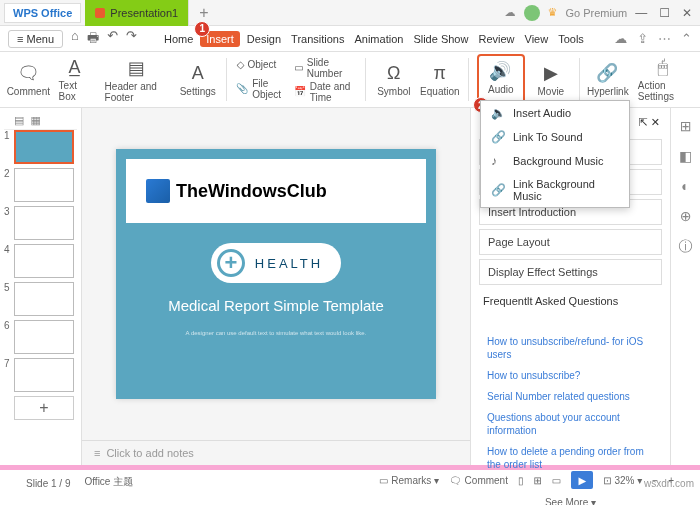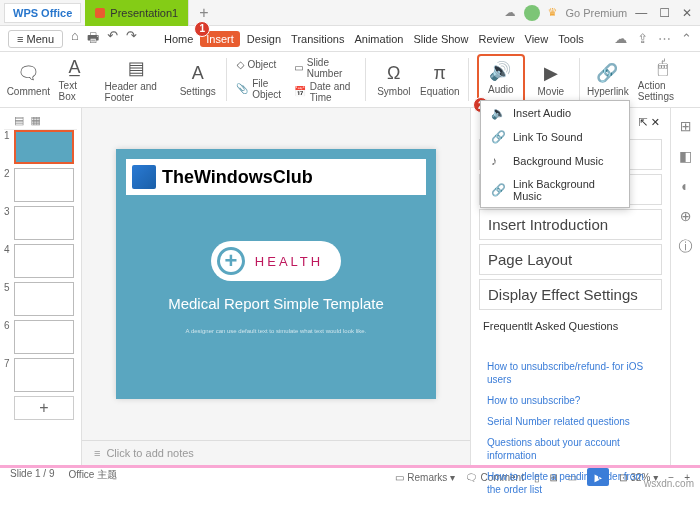--- a/index.html
+++ b/index.html
@@ -33,39 +33,39 @@
 .thumbs { width: 82px; border-right: 1px solid #e0e0e0; padding: 4px; overflow: hidden; }
 .thumb { display: flex; align-items: flex-start; gap: 2px; margin-bottom: 4px; }
 .thumb .n { font-size: 10px; color: #666; width: 8px; }
 .thumb .s { width: 60px; height: 34px; border: 1px solid #bbb; background: #5aa6c0; }
 .thumb.sel .s { border: 2px solid #e85c2f; }
 .thumb .s.white { background: #fff; }
 .add-slide { width: 60px; height: 24px; border: 1px solid #ccc; margin-left: 10px; display: flex; align-items: center; justify-content: center; font-size: 16px; color: #666; }
 .canvas { flex: 1; background: #f5f5f5; display: flex; flex-direction: column; }
 .slide-area { flex: 1; display: flex; align-items: center; justify-content: center; padding: 10px; }
 .slide { width: 320px; height: 250px; background: #5aa6c0; display: flex; flex-direction: column; align-items: center; padding: 10px; box-shadow: 0 0 6px rgba(0,0,0,0.15); }
-.twc { display: flex; align-items: center; color: #000; font-size: 18px; font-weight: bold; margin-bottom: 46px; background: #fff; width: 100%; padding: 6px; }
+.twc { display: flex; align-items: center; color: #000; font-size: 18px; font-weight: bold; margin-bottom: 20px; background: #fff; width: 100%; padding: 20px; }
 .twc .logo { width: 24px; height: 24px; background: linear-gradient(135deg,#2a7ad4,#1a5fa8); margin-right: 6px; border-radius: 2px; }
 .pill { background: #fff; border-radius: 20px; padding: 6px 18px 6px 6px; display: flex; align-items: center; gap: 10px; margin-bottom: 14px; }
 .pill .plus { width: 28px; height: 28px; background: #fff; color: #5aa6c0; font-size: 22px; font-weight: bold; display: flex; align-items: center; justify-content: center; border-radius: 50%; border: 3px solid #5aa6c0; }
-.pill .ptxt { color: #be185d; letter-spacing: 3px; font-size: 13px; font-weight: 500; }
+.pill .ptxt { color: #0c4a6e; letter-spacing: 3px; font-size: 13px; font-weight: 500; }
 .slide-title { color: #fff; font-size: 15px; margin-bottom: 16px; }
 .slide-sub { color: rgba(255,255,255,0.7); font-size: 6px; text-align: center; }
 .notes { border-top: 1px solid #ddd; padding: 6px 12px; color: #999; font-size: 11px; display: flex; align-items: center; gap: 6px; }
 .rightpane { width: 200px; border-left: 1px solid #e0e0e0; padding: 6px 4px; position: relative; }
 .rp-head { display: flex; justify-content: space-between; padding: 2px 6px 6px; color: #333; font-size: 11px; }
-.rp-item { border: 1px solid #ddd; padding: 6px 8px; margin: 4px 4px; font-size: 15px; color: #444; }
+.rp-item { border: 1px solid #ddd; padding: 6px 8px; margin: 4px 4px; font-size: 11px; color: #444; }
 .faq-h { font-size: 11px; margin: 10px 8px 24px; color: #333; }
 .faq-link { color: #3b7dd8; font-size: 10px; padding: 4px 12px; display: block; line-height: 1.3; }
 .seemore { text-align: center; font-size: 10px; color: #666; margin-top: 22px; }
 .sidetool { width: 30px; border-left: 1px solid #e0e0e0; display: flex; flex-direction: column; align-items: center; gap: 14px; padding-top: 10px; color: #888; font-size: 14px; }
 .dropdown { position: absolute; top: 100px; left: 480px; width: 150px; background: #fff; border: 1px solid #bbb; box-shadow: 0 2px 8px rgba(0,0,0,0.2); z-index: 10; }
 .dd-item { display: flex; align-items: center; gap: 8px; padding: 5px 10px; font-size: 11px; color: #333; }
 .dd-item .dico { width: 14px; color: #666; font-size: 12px; }
-.statusbar { height: 24px; border-top: 3px solid #f9a8d4; display: flex; align-items: flex-start; padding: 0 10px; font-size: 10px; color: #666; gap: 14px; }
+.statusbar { height: 24px; border-top: 5px solid #f9a8d4; display: flex; align-items: flex-end; padding: 0 26px; font-size: 10px; color: #666; gap: 14px; }
 .statusbar .right { margin-left: auto; display: flex; gap: 10px; align-items: center; }
 .playbtn { width: 22px; height: 18px; background: #3b7dd8; color: #fff; display: flex; align-items: center; justify-content: center; border-radius: 2px; }
 .watermark { position: absolute; bottom: 16px; right: 6px; font-size: 10px; color: #999; }
 .thumb-tools { display: flex; gap: 6px; padding: 2px 10px; color: #888; font-size: 11px; border-bottom: 1px solid #eee; }
 </style>
 </head>
 <body>
 
 <div class="titlebar">
   <div class="app-badge">WPS Office</div>

